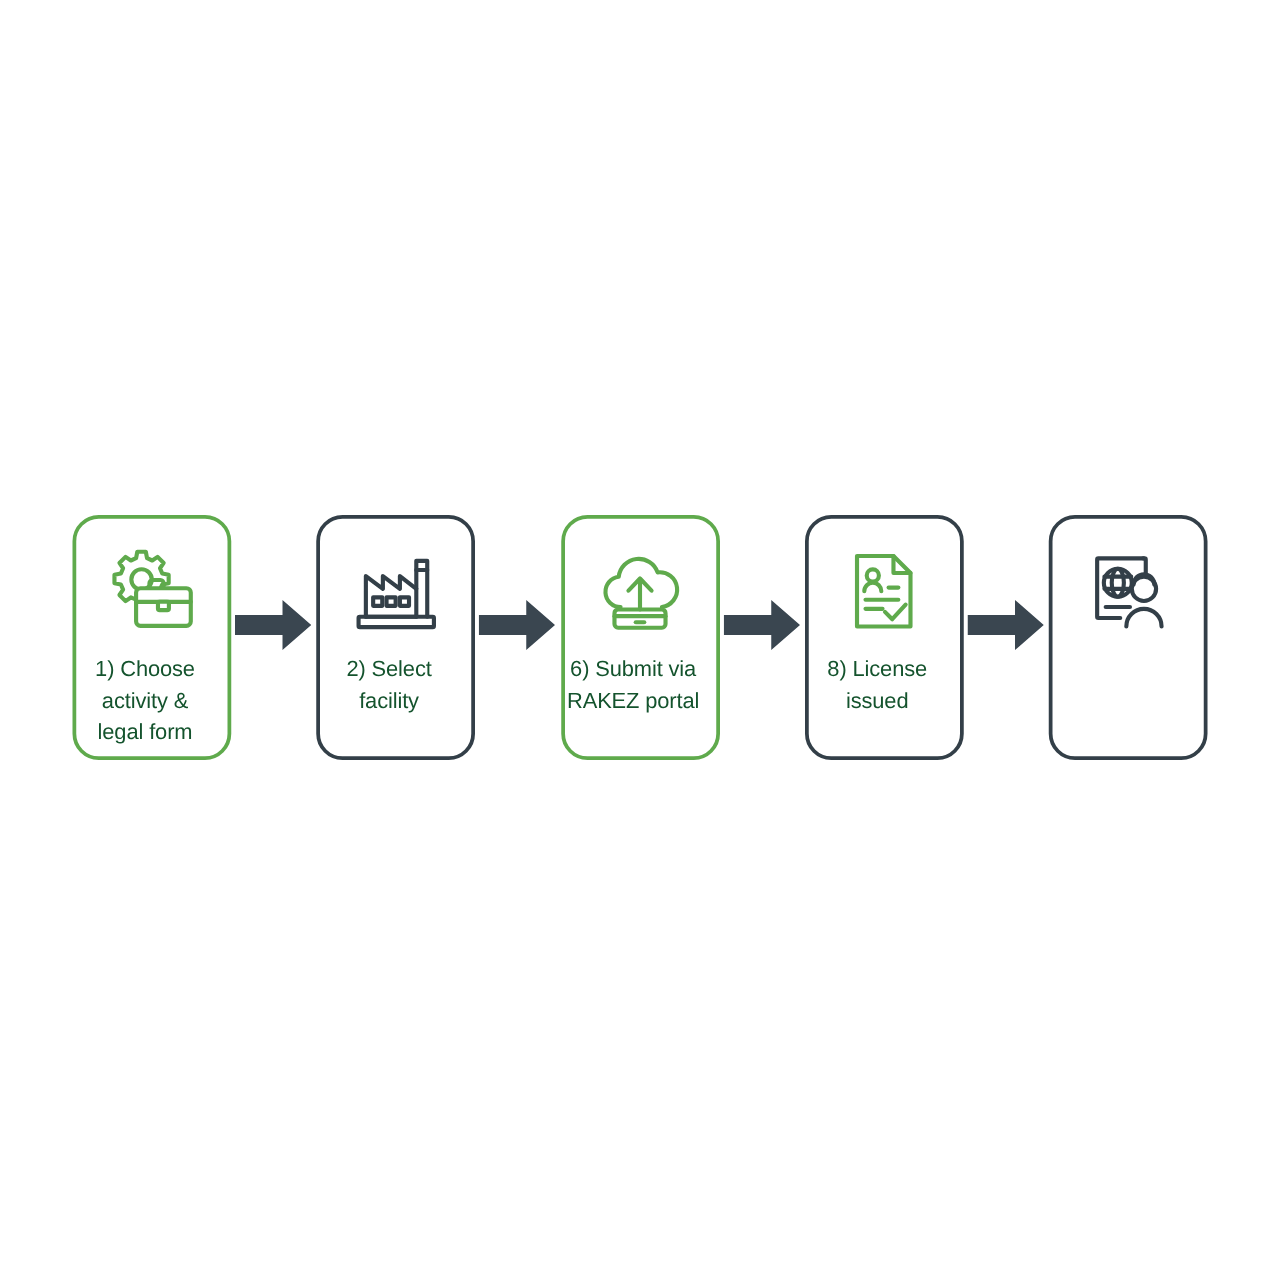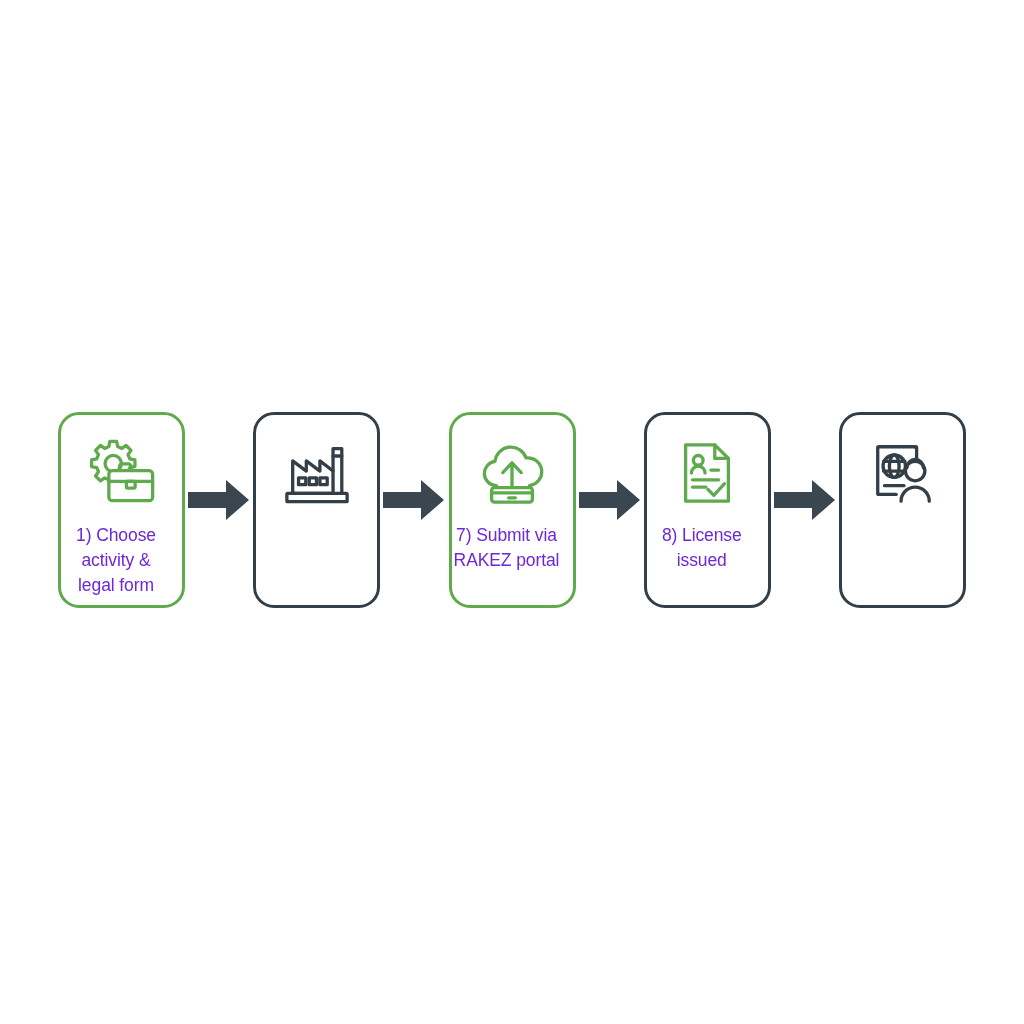--- a/index.html
+++ b/index.html
@@ -69,21 +69,21 @@
     height: 100%;
     display: block;
     overflow: visible;
   }
 
   .step-label {
     margin-top: 14px;
     width: 150px;
     margin-left: -11px;
     text-align: center;
-    color: #6d28d9;
+    color: #14532d;
     font-size: 17.5px;
     line-height: 25px;
     font-weight: 500;
     letter-spacing: -0.1px;
     white-space: pre-line;
   }
 
   
   .flow-arrow {
     flex: 0 0 62px;
@@ -144,20 +144,22 @@
           <path d="M11 58 V24.5 L25 35 V24.5 L39 35 V24.5 L52.5 35"></path>
           <path d="M11 58 H52.5"></path>
 
           <rect x="17" y="42" width="7.5" height="7"></rect>
           <rect x="28" y="42" width="7.5" height="7"></rect>
           <rect x="39" y="42" width="7.5" height="7"></rect>
 
           <rect x="5" y="58" width="62" height="8.5" rx="1"></rect>
         </svg>
       </div>
+      <div class="step-label">2) Select
+facility</div>
     </div>
 
     <div class="flow-arrow">
       <svg viewBox="0 0 62 44">
         <path d="M0 14 H38 V2 L61 22 L38 42 V30 H0 Z" fill="#3a4650"></path>
       </svg>
     </div>
 
     <div class="step-card accent">
       <div class="step-icon">
@@ -165,21 +167,21 @@
 
           <path d="M20 50 a12.5 12.5 0 0 1 -1.5 -24.9 A16.5 16.5 0 0 1 50.5 21.5 a12.3 12.3 0 0 1 3.5 28.4"></path>
 
           <path d="M36 52 V27 M26.5 36.5 L36 26.5 L45.5 36.5"></path>
 
           <rect x="15" y="52" width="42" height="15" rx="3"></rect>
           <path d="M15 57.5 h42"></path>
           <path d="M32.5 62.5 h7"></path>
         </svg>
       </div>
-      <div class="step-label">7) Submit via
+      <div class="step-label">6) Submit via
 RAKEZ portal</div>
     </div>
 
     <div class="flow-arrow">
       <svg viewBox="0 0 62 44">
         <path d="M0 14 H38 V2 L61 22 L38 42 V30 H0 Z" fill="#3a4650"></path>
       </svg>
     </div>
 
     <div class="step-card">

